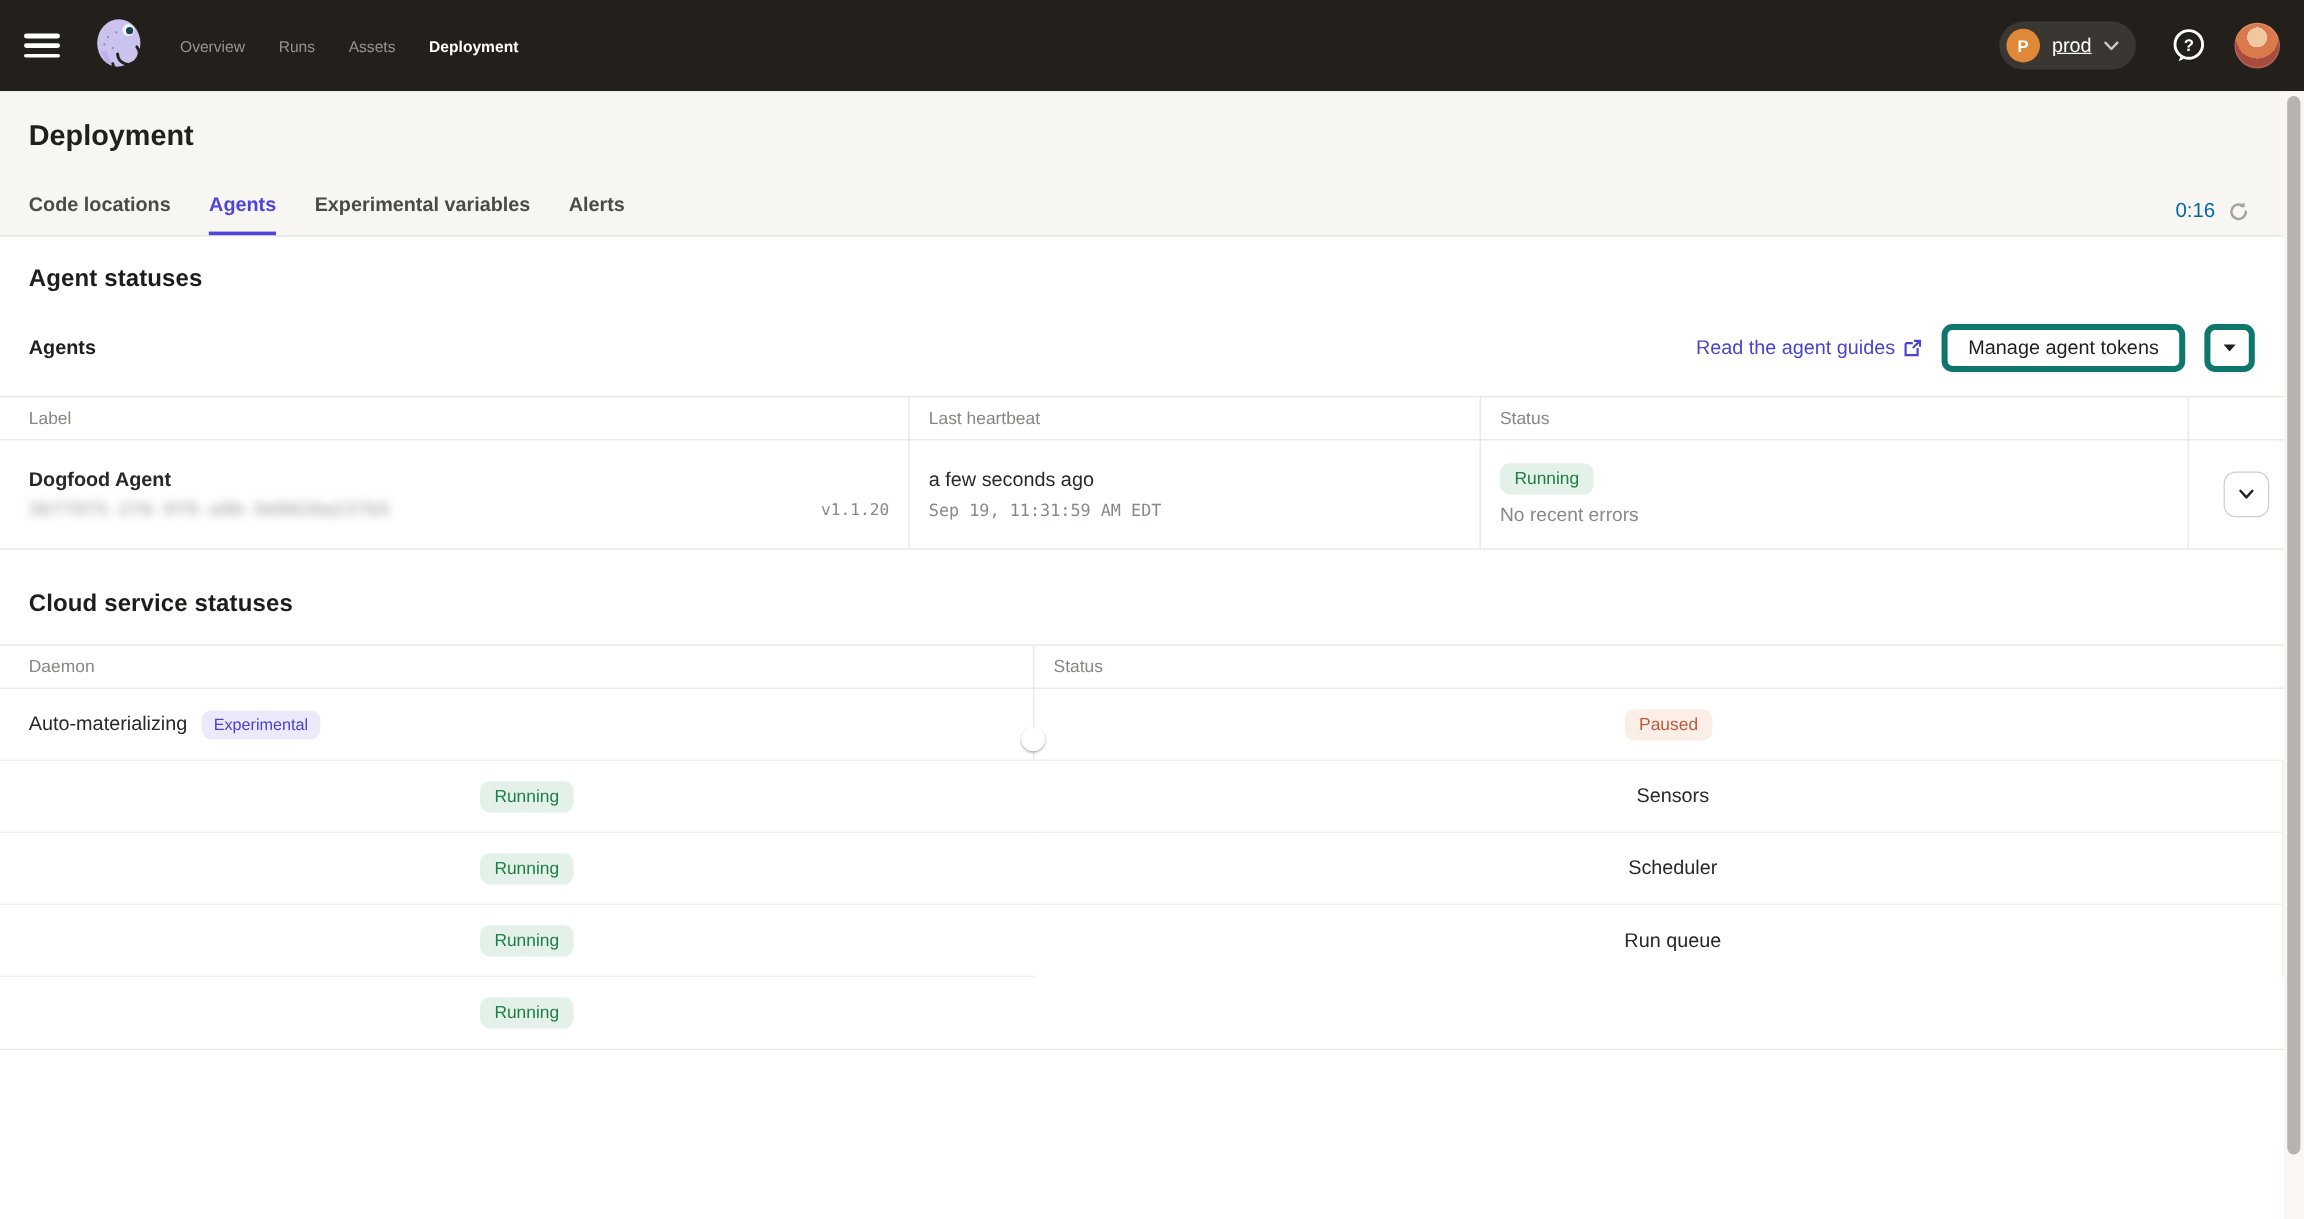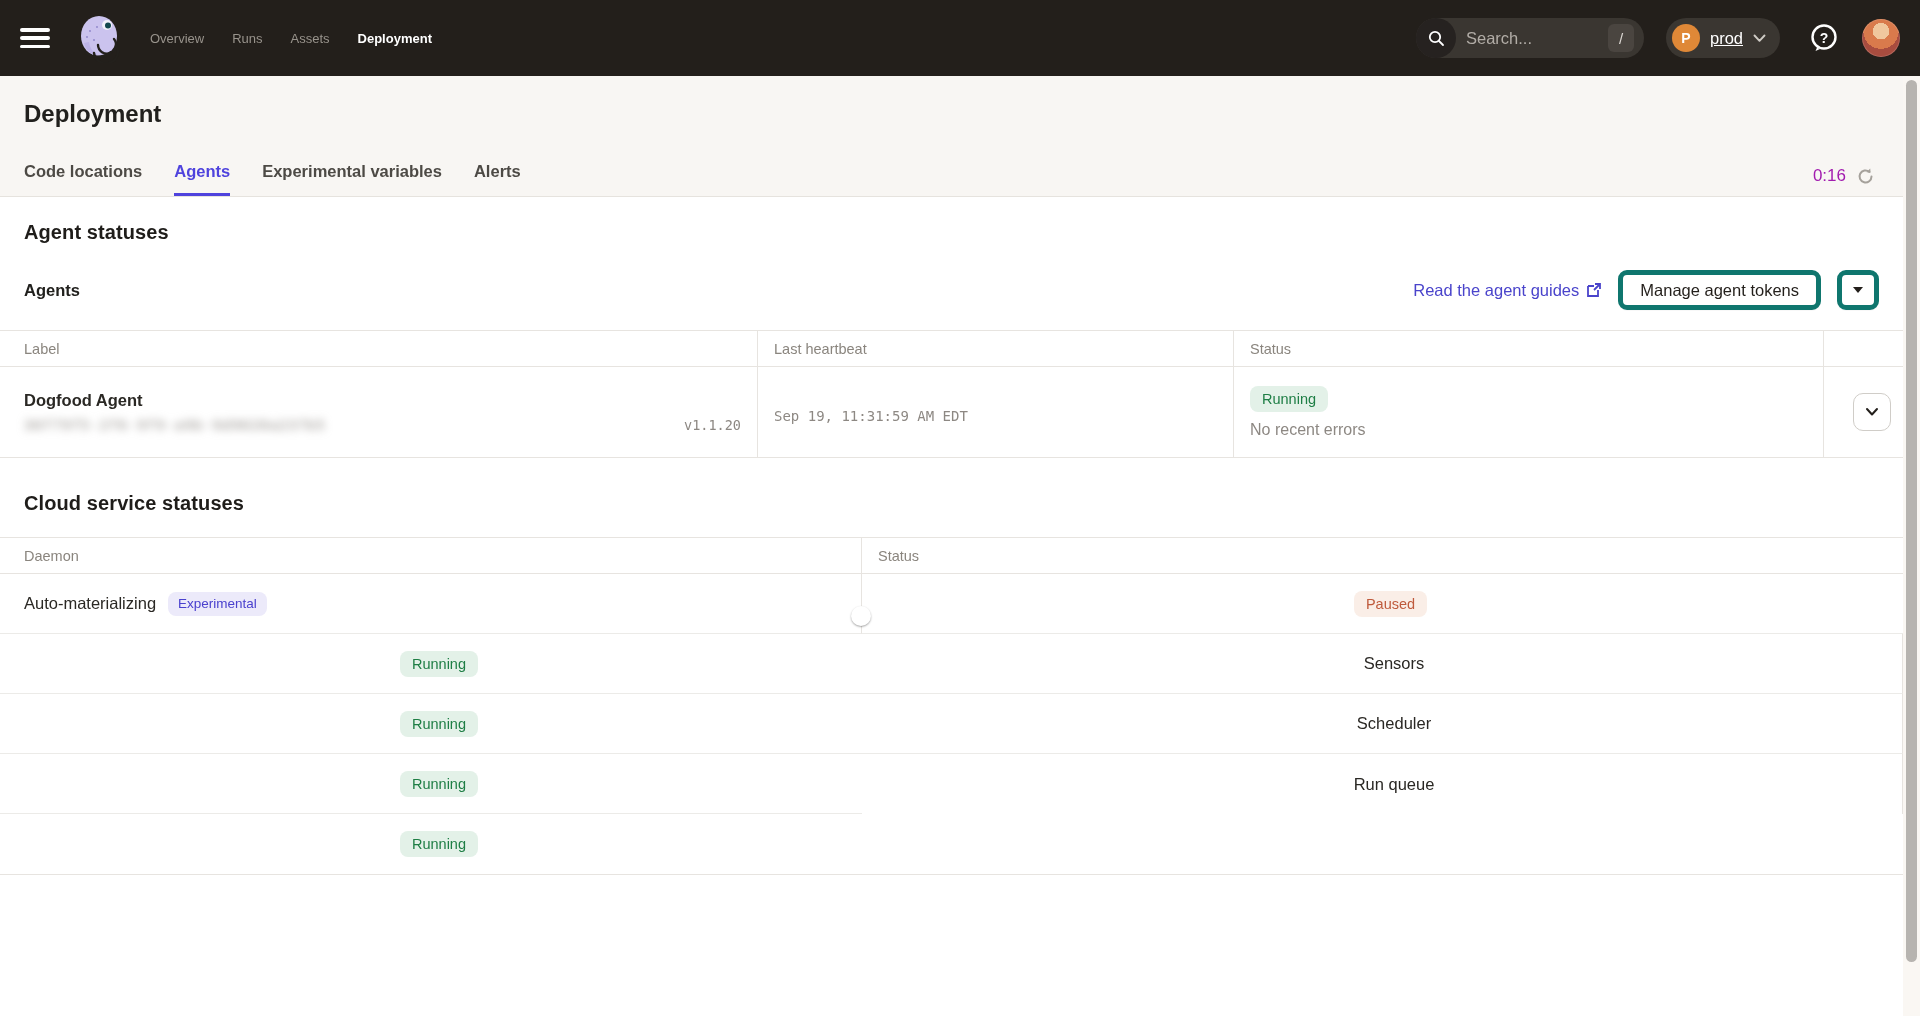--- a/index.html
+++ b/index.html
@@ -56,21 +56,21 @@
   .page-header { background:#f8f6f3; border-bottom:1px solid #e6e3de; position:relative; width:1903px; }
   .page-title { font-size:24px; font-weight:600; color:#21201d; padding:24px 0 0 24px; }
   .tabs { display:flex; gap:32px; padding:0 0 0 24px; margin-top:24px; }
   .tab {
     font-size:16.5px; font-weight:600; color:#4d4a45; padding:10px 0 12px;
     border-bottom:3px solid transparent; cursor:pointer;
   }
   .tab.active { color:#4f43dd; border-bottom-color:#4f43dd; }
   .refresh-zone {
     position:absolute; right:28px; bottom:10px; display:flex; align-items:center; gap:10px;
-    color:#a21caf; font-size:17px;
+    color:#0369a1; font-size:17px;
   }
   .refresh-btn { display:flex; cursor:pointer; }
   
   .content { width:1903px; background:#ffffff; }
   .h2 { font-size:20px; font-weight:700; color:#1f1d1a; letter-spacing:.1px; }
   .agent-head { padding:24px 24px 0; }
   .agents-row {
     display:flex; align-items:center; justify-content:space-between;
     padding:26px 24px 20px;
   }
@@ -166,30 +166,20 @@
 
   <div class="nav">
     <div class="nav-item">Overview</div>
     <div class="nav-item">Runs</div>
     <div class="nav-item">Assets</div>
     <div class="nav-item active">Deployment</div>
   </div>
 
   <div class="topbar-spacer"></div>
 
-  <div class="search-pill">
-    <div class="search-circle">
-      <svg width="18" height="18" viewBox="0 0 18 18">
-        <circle cx="8" cy="8" r="5.2" fill="none" stroke="#ffffff" stroke-width="1.8"></circle>
-        <line x1="12" y1="12" x2="16" y2="16" stroke="#ffffff" stroke-width="1.8" stroke-linecap="round"></line>
-      </svg>
-    </div>
-    <input class="search-input" placeholder="Search..." style="">
-    <div class="kbd-slash">/</div>
-  </div>
 
   <div class="org-pill">
     <div class="org-avatar">P</div>
     <div class="org-name">prod</div>
     <svg width="13" height="9" viewBox="0 0 13 9">
       <path d="M1.5 1.5 L6.5 6.8 L11.5 1.5" fill="none" stroke="#cfcbc5" stroke-width="1.9" stroke-linecap="round" stroke-linejoin="round"></path>
     </svg>
   </div>
 
   <div class="help-btn">
@@ -252,20 +242,21 @@
     <div class="th"></div>
 
     <div class="td first colline">
       <div class="cell-main bold">Dogfood Agent</div>
       <div class="label-line2">
         <span class="blur-id mono">36f79f5-2f6-9f9-a9b-9d9020a237b5</span>
         <span class="mono">v1.1.20</span>
       </div>
     </div>
     <div class="td colline">
+      <div class="cell-main">a few seconds ago</div>
       <div class="mono" style="margin-top:8px; font-size:14px;">Sep 19, 11:31:59 AM EDT</div>
     </div>
     <div class="td colline status-cell">
       <span class="badge green">Running</span>
       <span class="muted">No recent errors</span>
     </div>
     <div class="td rowchev-cell">
       <button class="rowchev-btn">
         <svg width="14" height="10" viewBox="0 0 14 10">
           <path d="M2 2 L7 7.5 L12 2" fill="none" stroke="#231f1b" stroke-width="2" stroke-linecap="round" stroke-linejoin="round"></path>

